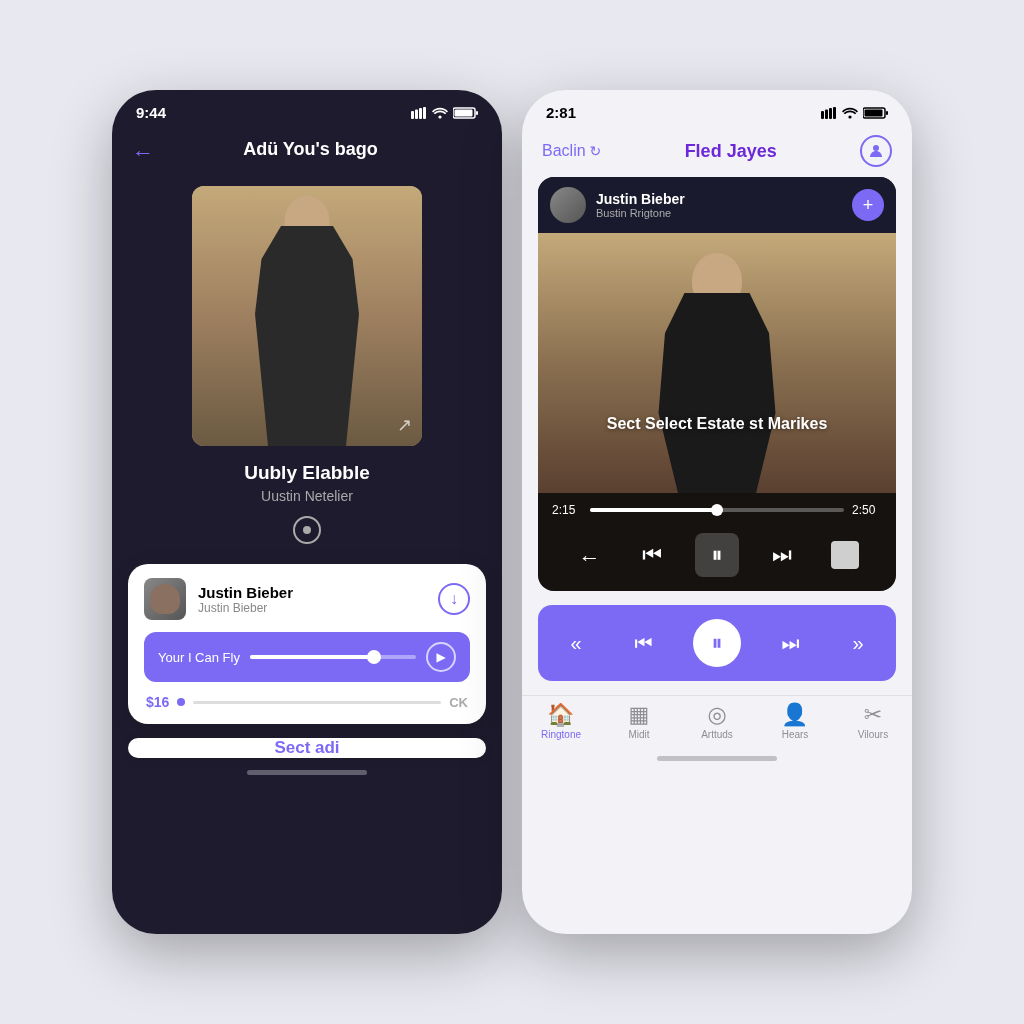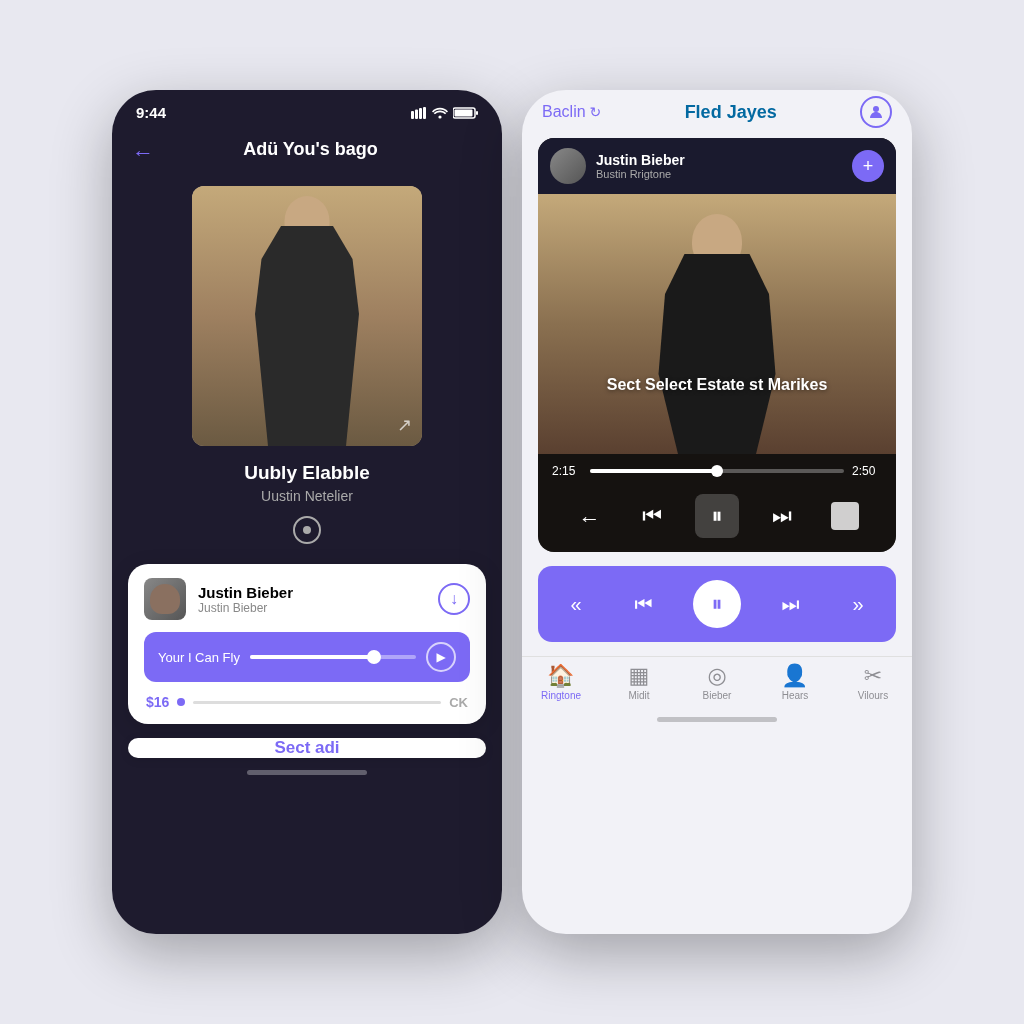--- a/index.html
+++ b/index.html
@@ -333,21 +333,21 @@
       font-size: 16px;
       font-weight: 500;
       display: flex;
       align-items: center;
       gap: 4px;
       cursor: pointer;
     }
     .right-header-title {
       font-size: 18px;
       font-weight: 700;
-      color: #0369a1;
+      color: #6d28d9;
     }
     .profile-icon-btn {
       width: 32px;
       height: 32px;
       border-radius: 50%;
       border: 2px solid #7c6af5;
       display: flex;
       align-items: center;
       justify-content: center;
       color: #7c6af5;
@@ -647,20 +647,41 @@
     </div>
 
     
     <button class="select-btn">Sect adi</button>
 
     <div class="phone-home-indicator"></div>
   </div>
 
   <div class="phone phone-right">
 
+    <div class="status-bar">
+      <span class="status-bar-left">2:81</span>
+      <div class="status-icons">
+        <svg width="16" height="12" viewBox="0 0 16 12" fill="#000">
+            <rect x="0" y="4" width="3" height="8" rx="1"></rect>
+            <rect x="4" y="2.5" width="3" height="9.5" rx="1"></rect>
+            <rect x="8" y="1" width="3" height="11" rx="1"></rect>
+            <rect x="12" y="0" width="3" height="12" rx="1"></rect>
+          </svg>
+        <svg width="16" height="12" viewBox="0 0 20 14" fill="#000">
+            <path d="M10 2.5C13.5 2.5 16.5 4 18.5 6.5L20 5C17.5 2 14 0.5 10 0.5C6 0.5 2.5 2 0 5L1.5 6.5C3.5 4 6.5 2.5 10 2.5Z"></path>
+            <path d="M10 6C12.5 6 14.7 7 16.3 8.7L17.8 7.2C15.8 5.2 13 4 10 4C7 4 4.2 5.2 2.2 7.2L3.7 8.7C5.3 7 7.5 6 10 6Z"></path>
+            <circle cx="10" cy="12" r="2"></circle>
+          </svg>
+        <svg width="25" height="12" viewBox="0 0 25 12" fill="#000">
+            <rect x="0" y="1" width="22" height="10" rx="2" stroke="#000" stroke-width="1.5" fill="none"></rect>
+            <rect x="23" y="4" width="2" height="4" rx="1" fill="#000"></rect>
+            <rect x="1.5" y="2.5" width="18" height="7" rx="1" fill="#000"></rect>
+          </svg>
+      </div>
+    </div>
 
     <div class="right-header">
       <div class="back-link">
         <span>Baclin</span>
         <span style="font-size:14px;">↻</span>
       </div>
       <span class="right-header-title">Fled Jayes</span>
       <div class="profile-icon-btn">
         <svg width="16" height="16" viewBox="0 0 16 16" fill="#7c6af5">
             <circle cx="8" cy="5" r="3"></circle>
@@ -718,21 +739,21 @@
       <div class="tab-item active">
         <span class="tab-icon">🏠</span>
         <span class="tab-label">Ringtone</span>
       </div>
       <div class="tab-item">
         <span class="tab-icon">▦</span>
         <span class="tab-label">Midit</span>
       </div>
       <div class="tab-item">
         <span class="tab-icon">◎</span>
-        <span class="tab-label">Bieber</span>
+        <span class="tab-label">Arttuds</span>
       </div>
       <div class="tab-item">
         <span class="tab-icon">👤</span>
         <span class="tab-label">Hears</span>
       </div>
       <div class="tab-item">
         <span class="tab-icon">✂</span>
         <span class="tab-label">Vilours</span>
       </div>
     </div>

